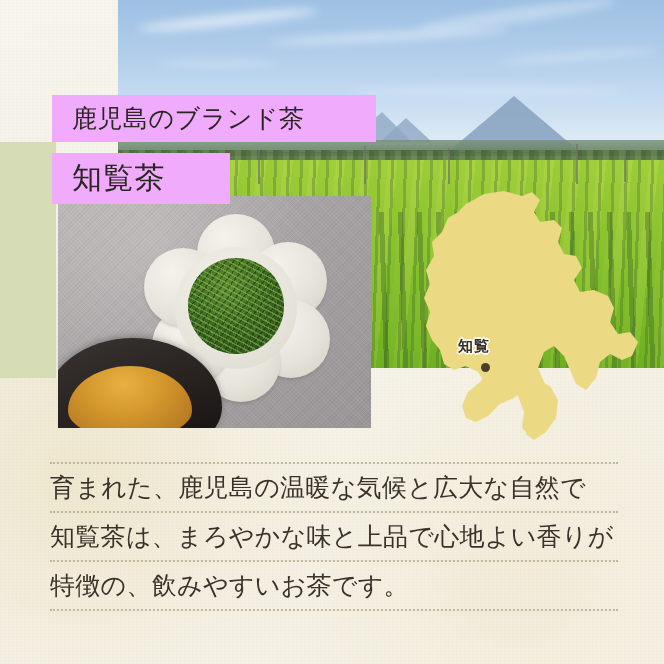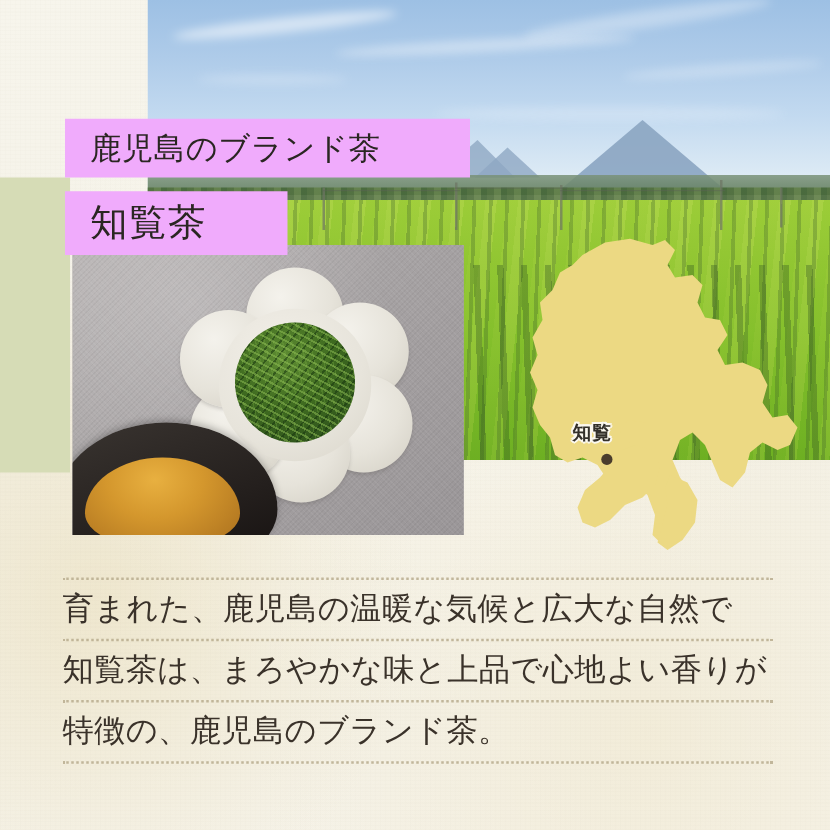--- a/index.html
+++ b/index.html
@@ -435,17 +435,17 @@
   <div class="title-plate name">
     <span class="name-text">知覧茶</span>
   </div>
 
   <div class="body-block">
     <div class="rule"></div>
     <div class="body-line">育まれた、鹿児島の温暖な気候と広大な自然で</div>
     <div class="rule"></div>
     <div class="body-line">知覧茶は、まろやかな味と上品で心地よい香りが</div>
     <div class="rule"></div>
-    <div class="body-line">特徴の、鹿児島のブランド茶。</div>
+    <div class="body-line">特徴の、飲みやすいお茶です。</div>
     <div class="rule"></div>
   </div>
 
 </div>
 
 </body></html>

